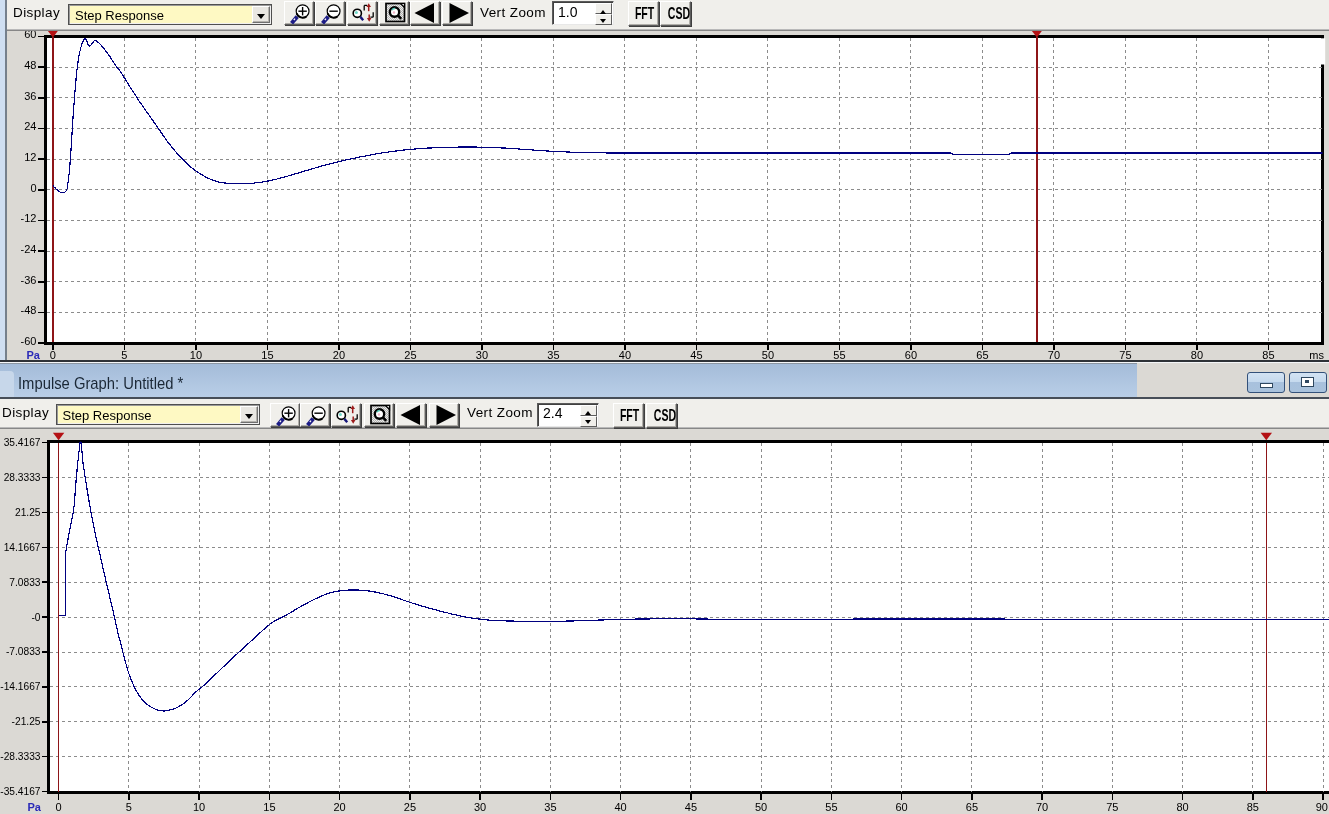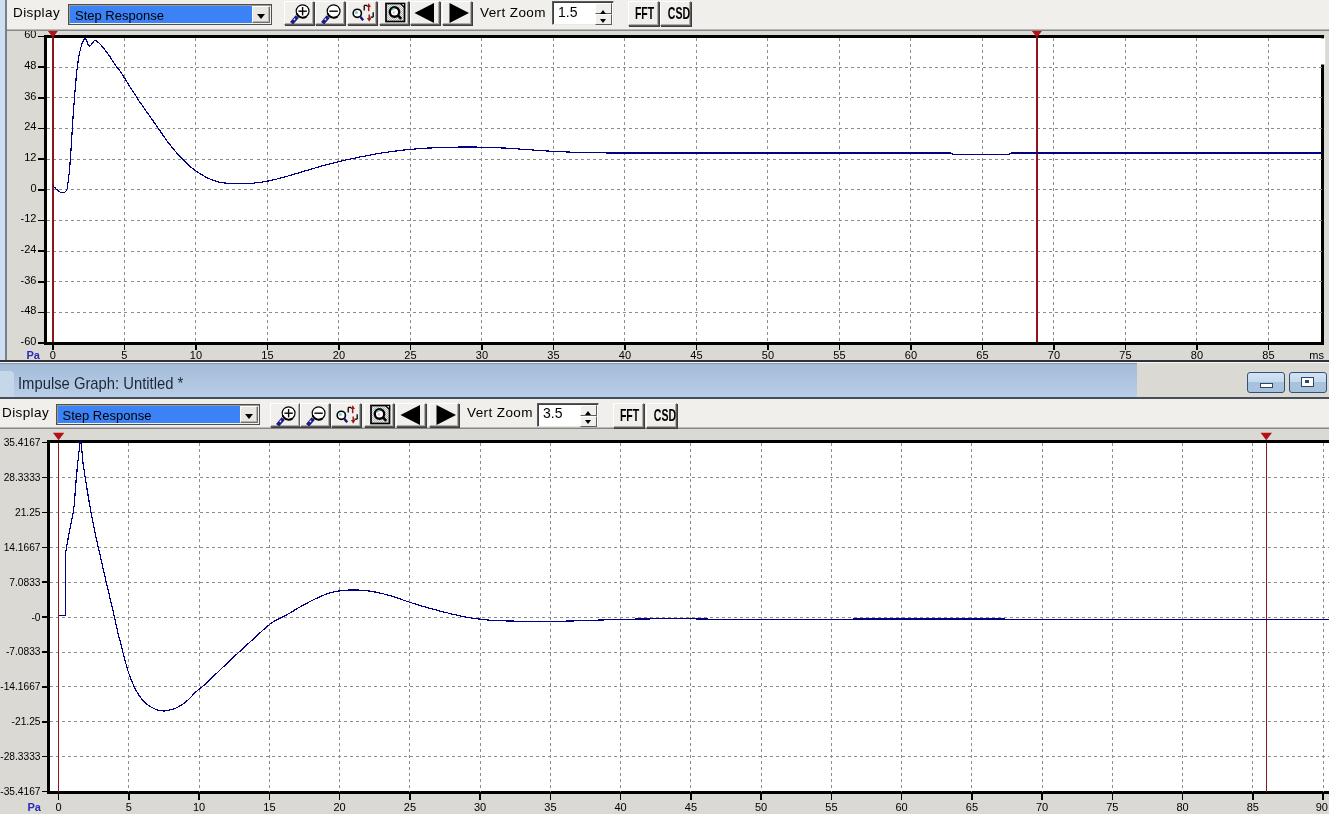--- a/index.html
+++ b/index.html
@@ -6,21 +6,21 @@
 .lbl { position:absolute; font-size:13.5px; letter-spacing:0.4px; color:#000; white-space:nowrap; }
 .tb { position:absolute; left:0; width:1329px; background:#f0efeb; }
 #tb1 { top:0; height:29px; }
 #tb1line1 { position:absolute; top:29px; left:0; width:1329px; height:1px; background:#b9b9b9; }
 #tb1line2 { position:absolute; top:30px; left:0; width:1329px; height:1px; background:#878787; }
 #lsliver { position:absolute; left:0; top:0; width:5px; height:360px; background:#cfdff2; }
 #lsliver2 { position:absolute; left:5px; top:0; width:2px; height:360px; background:#75808c; }
 #tb2 { top:399px; height:28px; }
 #tb2line1 { position:absolute; top:427px; left:0; width:1329px; height:1px; background:#b9b9b9; }
 #tb2line2 { position:absolute; top:428px; left:0; width:1329px; height:1px; background:#878787; }
-.combo { position:absolute; width:204px; height:21px; background:#3b82f6; border:1px solid #4f4f4f; box-shadow: inset 1px 1px 0 #9a9a9a, inset -1px -1px 0 #f0f0f0; }
+.combo { position:absolute; width:204px; height:21px; background:#fef9c3; border:1px solid #4f4f4f; box-shadow: inset 1px 1px 0 #9a9a9a, inset -1px -1px 0 #f0f0f0; }
 .ctext { position:absolute; left:6px; top:3px; font-size:13px; color:#000; white-space:nowrap; }
 .cbtn { position:absolute; right:1px; top:1px; bottom:1px; width:18px; background:#e9e7e2; border:1px solid; border-color:#ffffff #6f6f6f #6f6f6f #ffffff; box-shadow: inset -1px -1px 0 #b4b2ad; }
 .dtri { position:absolute; left:4px; top:7px; width:0; height:0; border:4.5px solid transparent; border-top:5px solid #000; }
 .tbtn { position:absolute; width:30px; height:24px; background:#f0efeb; border:1px solid; border-color:#ffffff #5d5d5d #5d5d5d #ffffff; box-shadow: inset -1px -1px 0 #b0aea9, 1px 1px 0 #3e3e3e; }
 .tbtn svg { position:absolute; left:0; top:0; }
 .spin { position:absolute; width:62px; height:24px; background:#fff; border:1px solid; border-color:#5a5a5a #e8e8e8 #e8e8e8 #5a5a5a; box-shadow: inset 1px 1px 0 #404040; }
 .stext { position:absolute; left:5px; top:1.5px; font-size:14px; }
 .sbtns { position:absolute; right:1px; top:1px; width:17px; height:22px; }
 .sb { position:absolute; left:0; width:17px; height:11px; background:#f0efeb; border:1px solid; border-color:#ffffff #5d5d5d #5d5d5d #ffffff; }
 .sb:first-child { top:0; }
@@ -326,21 +326,21 @@
       <polygon points="23,1 23,21 3.5,11" fill="#000"></polygon>
     </svg>
   </div>
 <div class="tbtn" style="left:442px;top:1px">
     <svg width="28" height="22" viewBox="0 0 28 22">
       <polygon points="6.5,1 6.5,21 26,11" fill="#000"></polygon>
     </svg>
   </div>
 <div class="lbl" style="left:480px;top:4.5px">Vert Zoom</div>
 <div class="spin" style="left:552px;top:1px">
-<span class="stext">1.5</span>
+<span class="stext">1.0</span>
 <span class="sbtns">
       <span class="sb">
         <span class="utri"></span>
       </span>
       <span class="sb">
         <span class="dtri2"></span>
       </span>
     </span>
 </div>
 <div class="fbtn" style="left:628px;top:1px"><span class="ftext">FFT</span></div>
@@ -428,21 +428,21 @@
       <polygon points="23,1 23,21 3.5,11" fill="#000"></polygon>
     </svg>
   </div>
 <div class="tbtn" style="left:428.6px;top:402.5px">
     <svg width="28" height="22" viewBox="0 0 28 22">
       <polygon points="6.5,1 6.5,21 26,11" fill="#000"></polygon>
     </svg>
   </div>
 <div class="lbl" style="left:467px;top:405px">Vert Zoom</div>
 <div class="spin" style="left:537px;top:402.5px">
-<span class="stext">3.5</span>
+<span class="stext">2.4</span>
 <span class="sbtns">
       <span class="sb">
         <span class="utri"></span>
       </span>
       <span class="sb">
         <span class="dtri2"></span>
       </span>
     </span>
 </div>
 <div class="fbtn" style="left:613px;top:402.5px"><span class="ftext">FFT</span></div>

